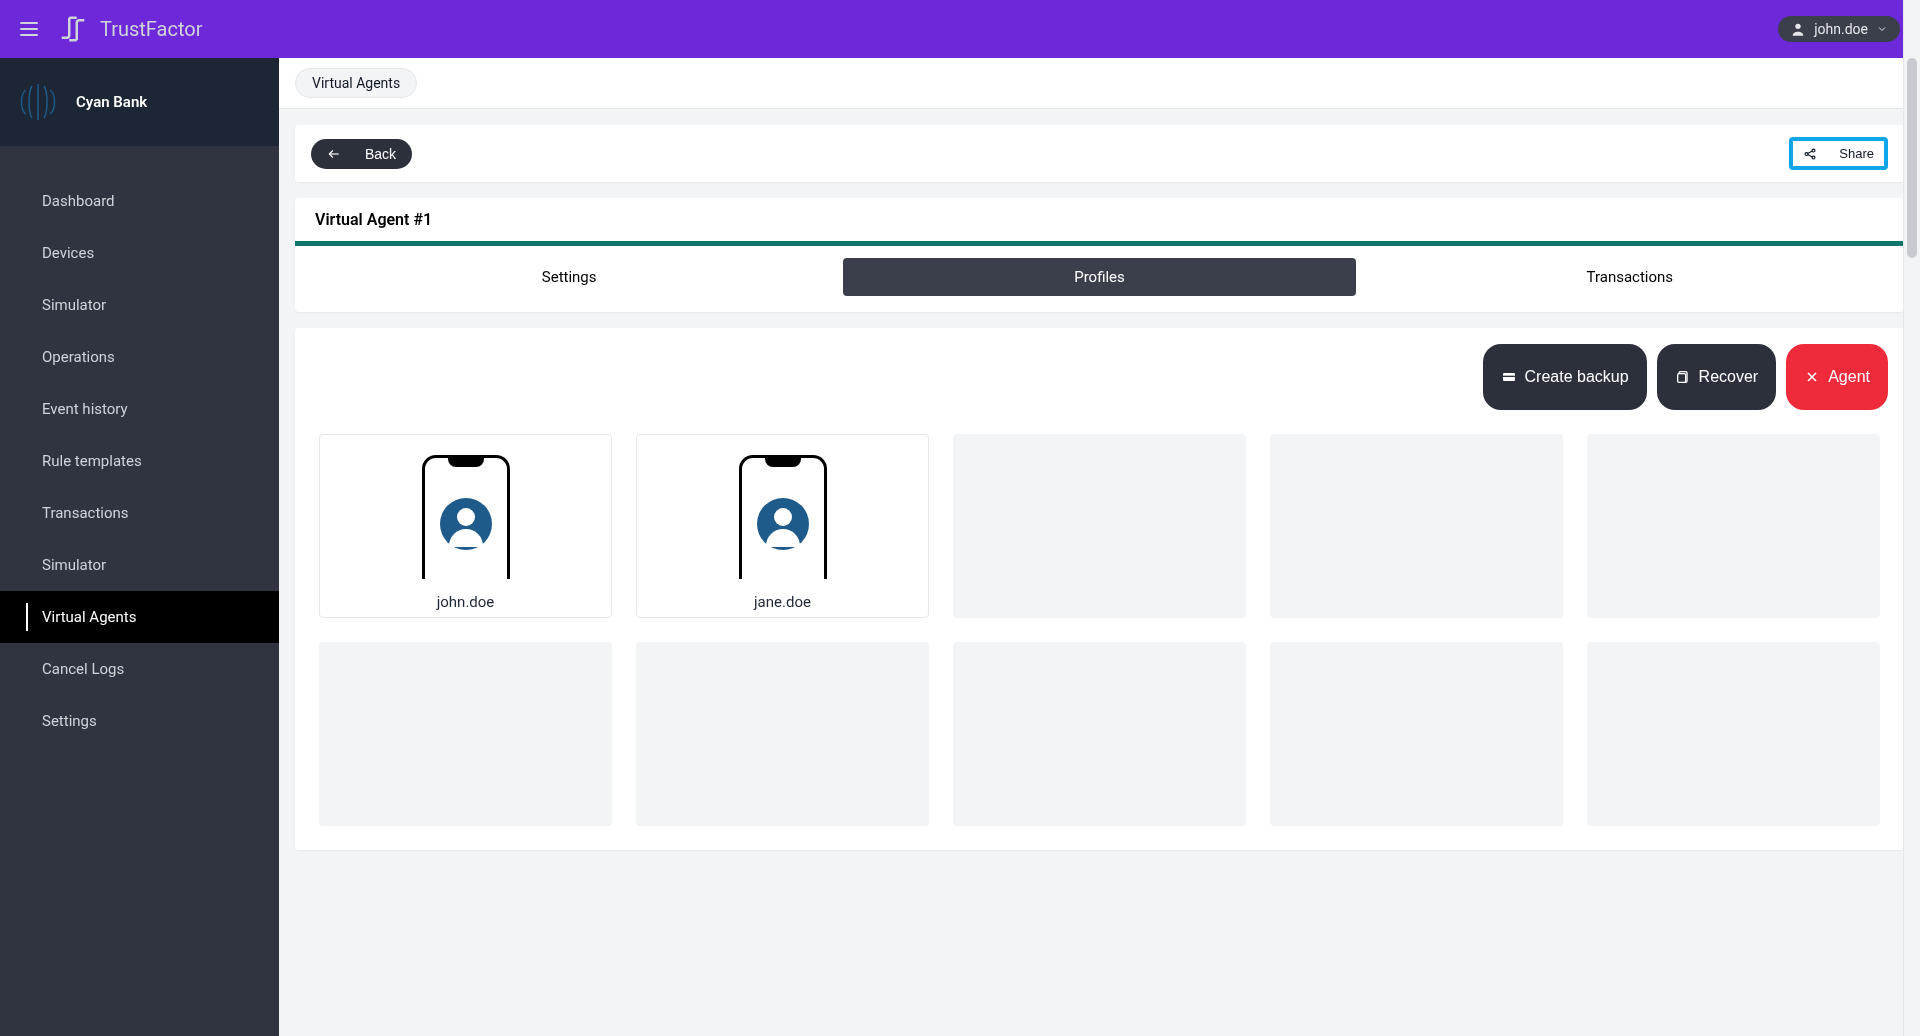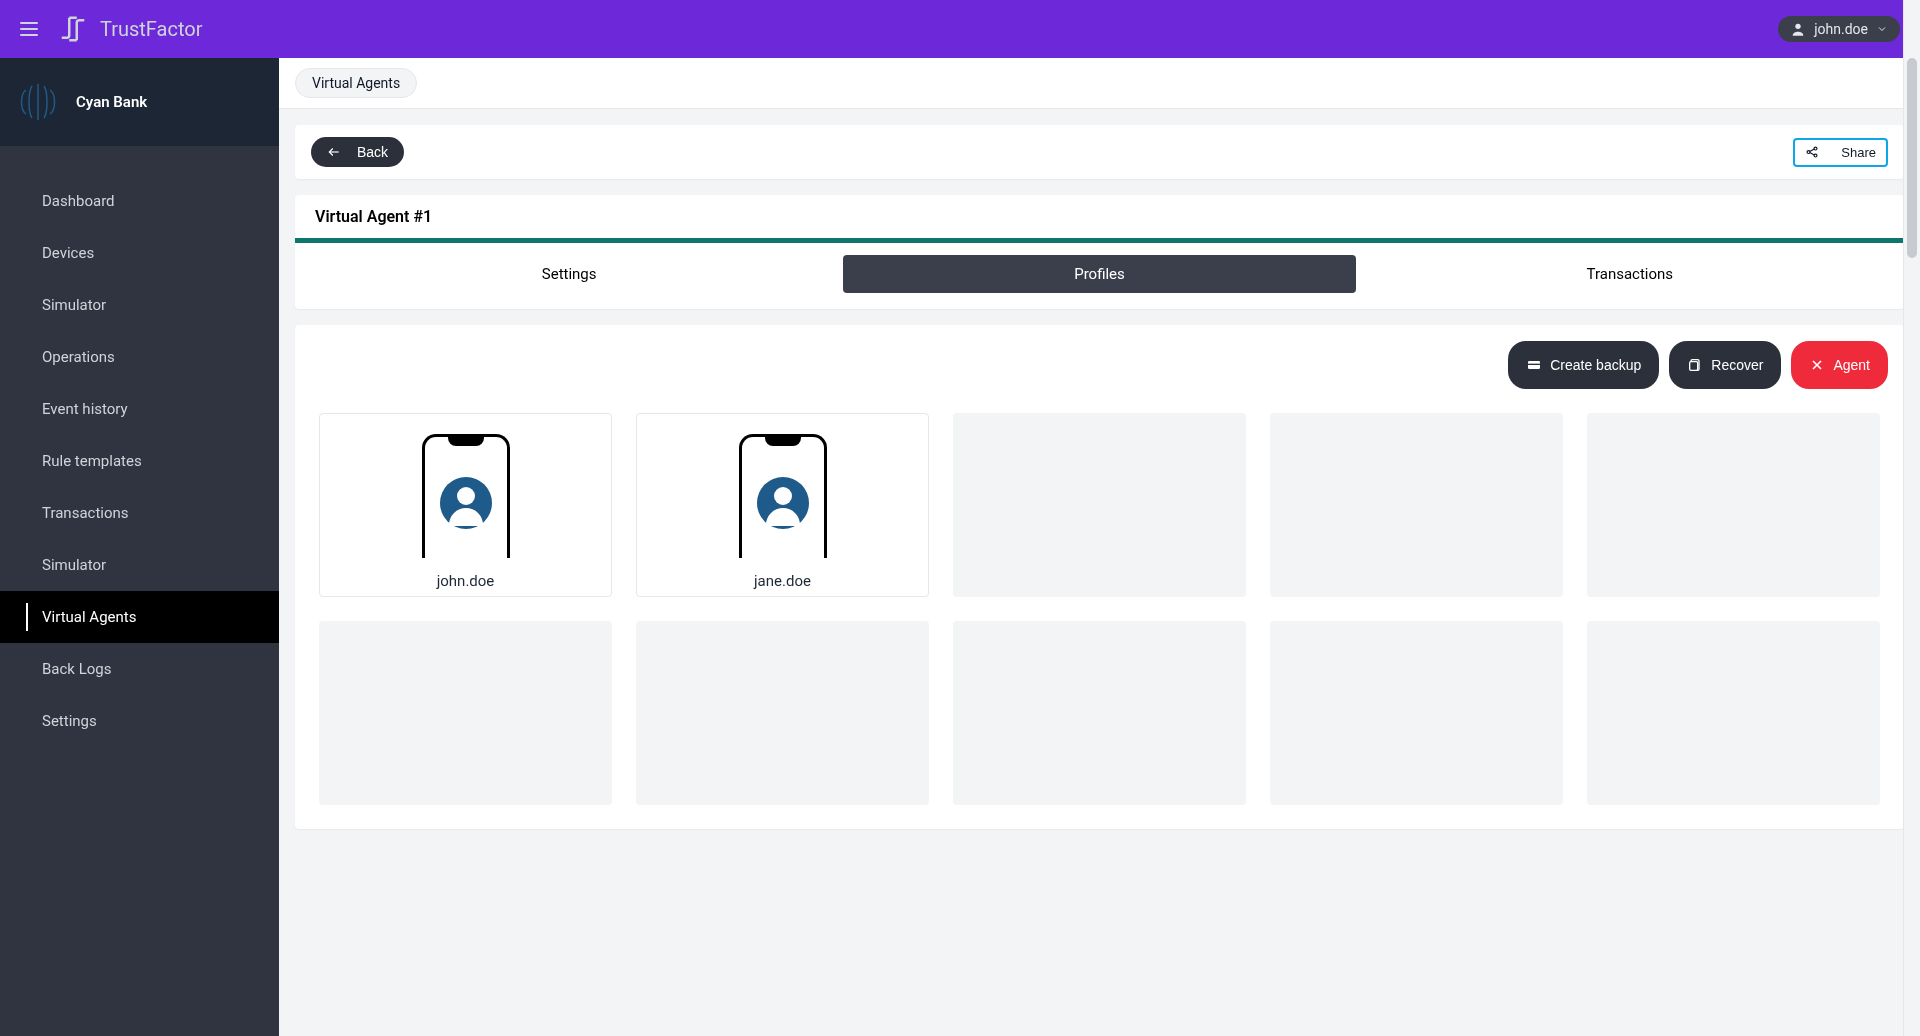--- a/index.html
+++ b/index.html
@@ -151,28 +151,28 @@
   }
   .back-btn {
     background: #2b303b;
     color: #fff;
     border: none;
     border-radius: 18px;
     padding: 7px 16px;
     font-size: 14px;
     display: flex;
     align-items: center;
-    gap: 16px;
+    gap: 24px;
     cursor: pointer;
   }
   .back-btn .back-icon { width:14px; height:14px; }
   .share-btn {
     margin-left: auto;
     background: #fff;
-    border: 2px solid #0ea5e9;
+    border: 4px solid #0ea5e9;
     border-radius: 4px;
     padding: 5px 10px;
     font-size: 13px;
     display: flex;
     align-items: center;
     gap: 22px;
     cursor: pointer;
     color: #111827;
   }
 
@@ -202,22 +202,22 @@
 
   .actions {
     display: flex;
     justify-content: flex-end;
     gap: 10px;
     padding: 16px 16px 0;
   }
   .pill-btn {
     border: none;
     border-radius: 18px;
-    padding: 16px 18px;
-    font-size: 14px;
+    padding: 24px 18px;
+    font-size: 16px;
     display: flex;
     align-items: center;
     gap: 8px;
     cursor: pointer;
     color: #fff;
   }
   .pill-dark { background: #2b303b; }
   .pill-red  { background: #ee2a3b; }
   .pill-btn .btn-icon { width:16px; height:16px; }
 
@@ -364,21 +364,21 @@
     <div class="nav" id="nav-container">
         <div class="nav-item">Dashboard</div>
         <div class="nav-item">Devices</div>
         <div class="nav-item">Simulator</div>
         <div class="nav-item">Operations</div>
         <div class="nav-item">Event history</div>
         <div class="nav-item">Rule templates</div>
         <div class="nav-item">Transactions</div>
         <div class="nav-item">Simulator</div>
         <div class="nav-item active">Virtual Agents</div>
-        <div class="nav-item">Back Logs</div>
+        <div class="nav-item">Cancel Logs</div>
         <div class="nav-item">Settings</div>
       </div>
   </div>
 
   <div class="content">
 
     <div class="crumbs">
       <div class="crumb">Virtual Agents</div>
     </div>
 

